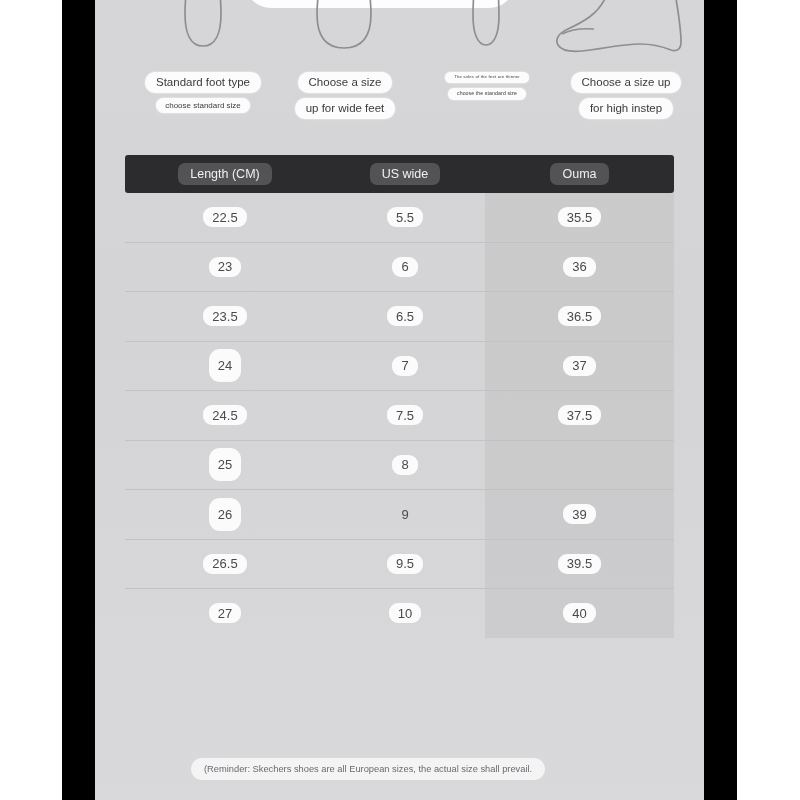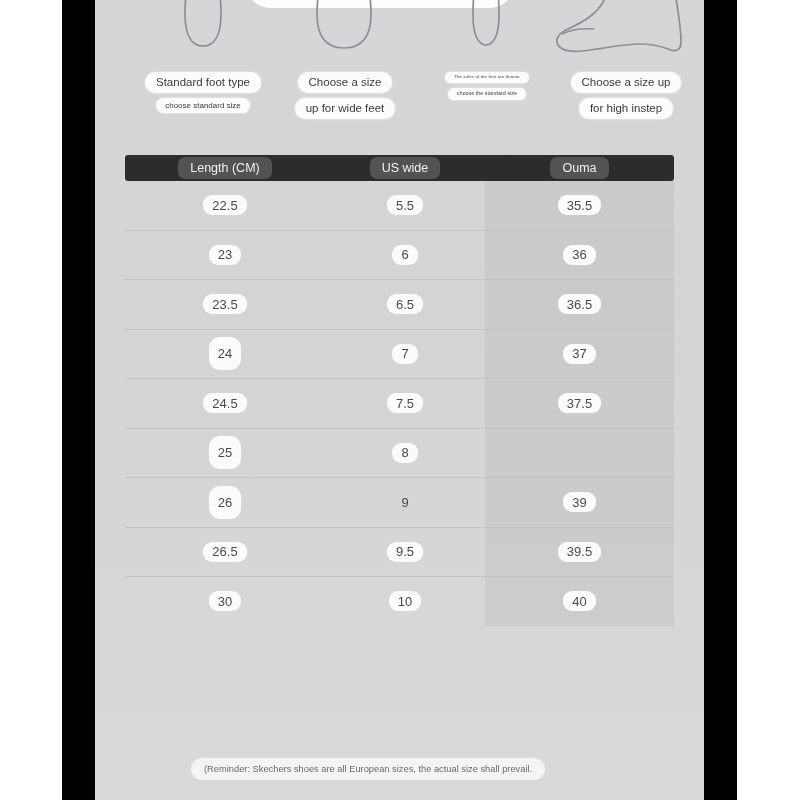--- a/index.html
+++ b/index.html
@@ -40,21 +40,21 @@
     box-shadow:0 0 2px rgba(255,255,255,.9);
   }
   .pill.lg{font-size:11.5px;}
   .pill.sm{font-size:8px;padding:3px 9px;}
   .pill.xs{font-size:4.2px;padding:3px 9px;letter-spacing:.2px;}
   .pill.xs2{font-size:5.2px;padding:3px 9px;letter-spacing:.1px;}
 
   
   .table{position:absolute;left:30px;top:155px;width:549px;}
   .thead{
-    height:26px;background:#2c2c2e;border-radius:3px;
+    height:38px;background:#2c2c2e;border-radius:3px;
     display:flex;align-items:center;position:relative;z-index:3;
   }
   .th{display:flex;justify-content:center;align-items:center;}
   .th-pill{
     background:#535356;color:#f0f0f2;font-size:12.5px;
     padding:4px 12px;border-radius:7px;white-space:nowrap;
   }
 
   .tbody{position:relative;}
   .shade{
@@ -245,21 +245,21 @@
             </div>
             <div class="cell c2">
               <span class="val">9.5</span>
             </div>
             <div class="cell c3">
               <span class="val">39.5</span>
             </div>
           </div>
           <div class="row">
             <div class="cell c1">
-              <span class="val">30</span>
+              <span class="val">27</span>
             </div>
             <div class="cell c2">
               <span class="val">10</span>
             </div>
             <div class="cell c3">
               <span class="val">40</span>
             </div>
           </div>
         </div>
     </div>

